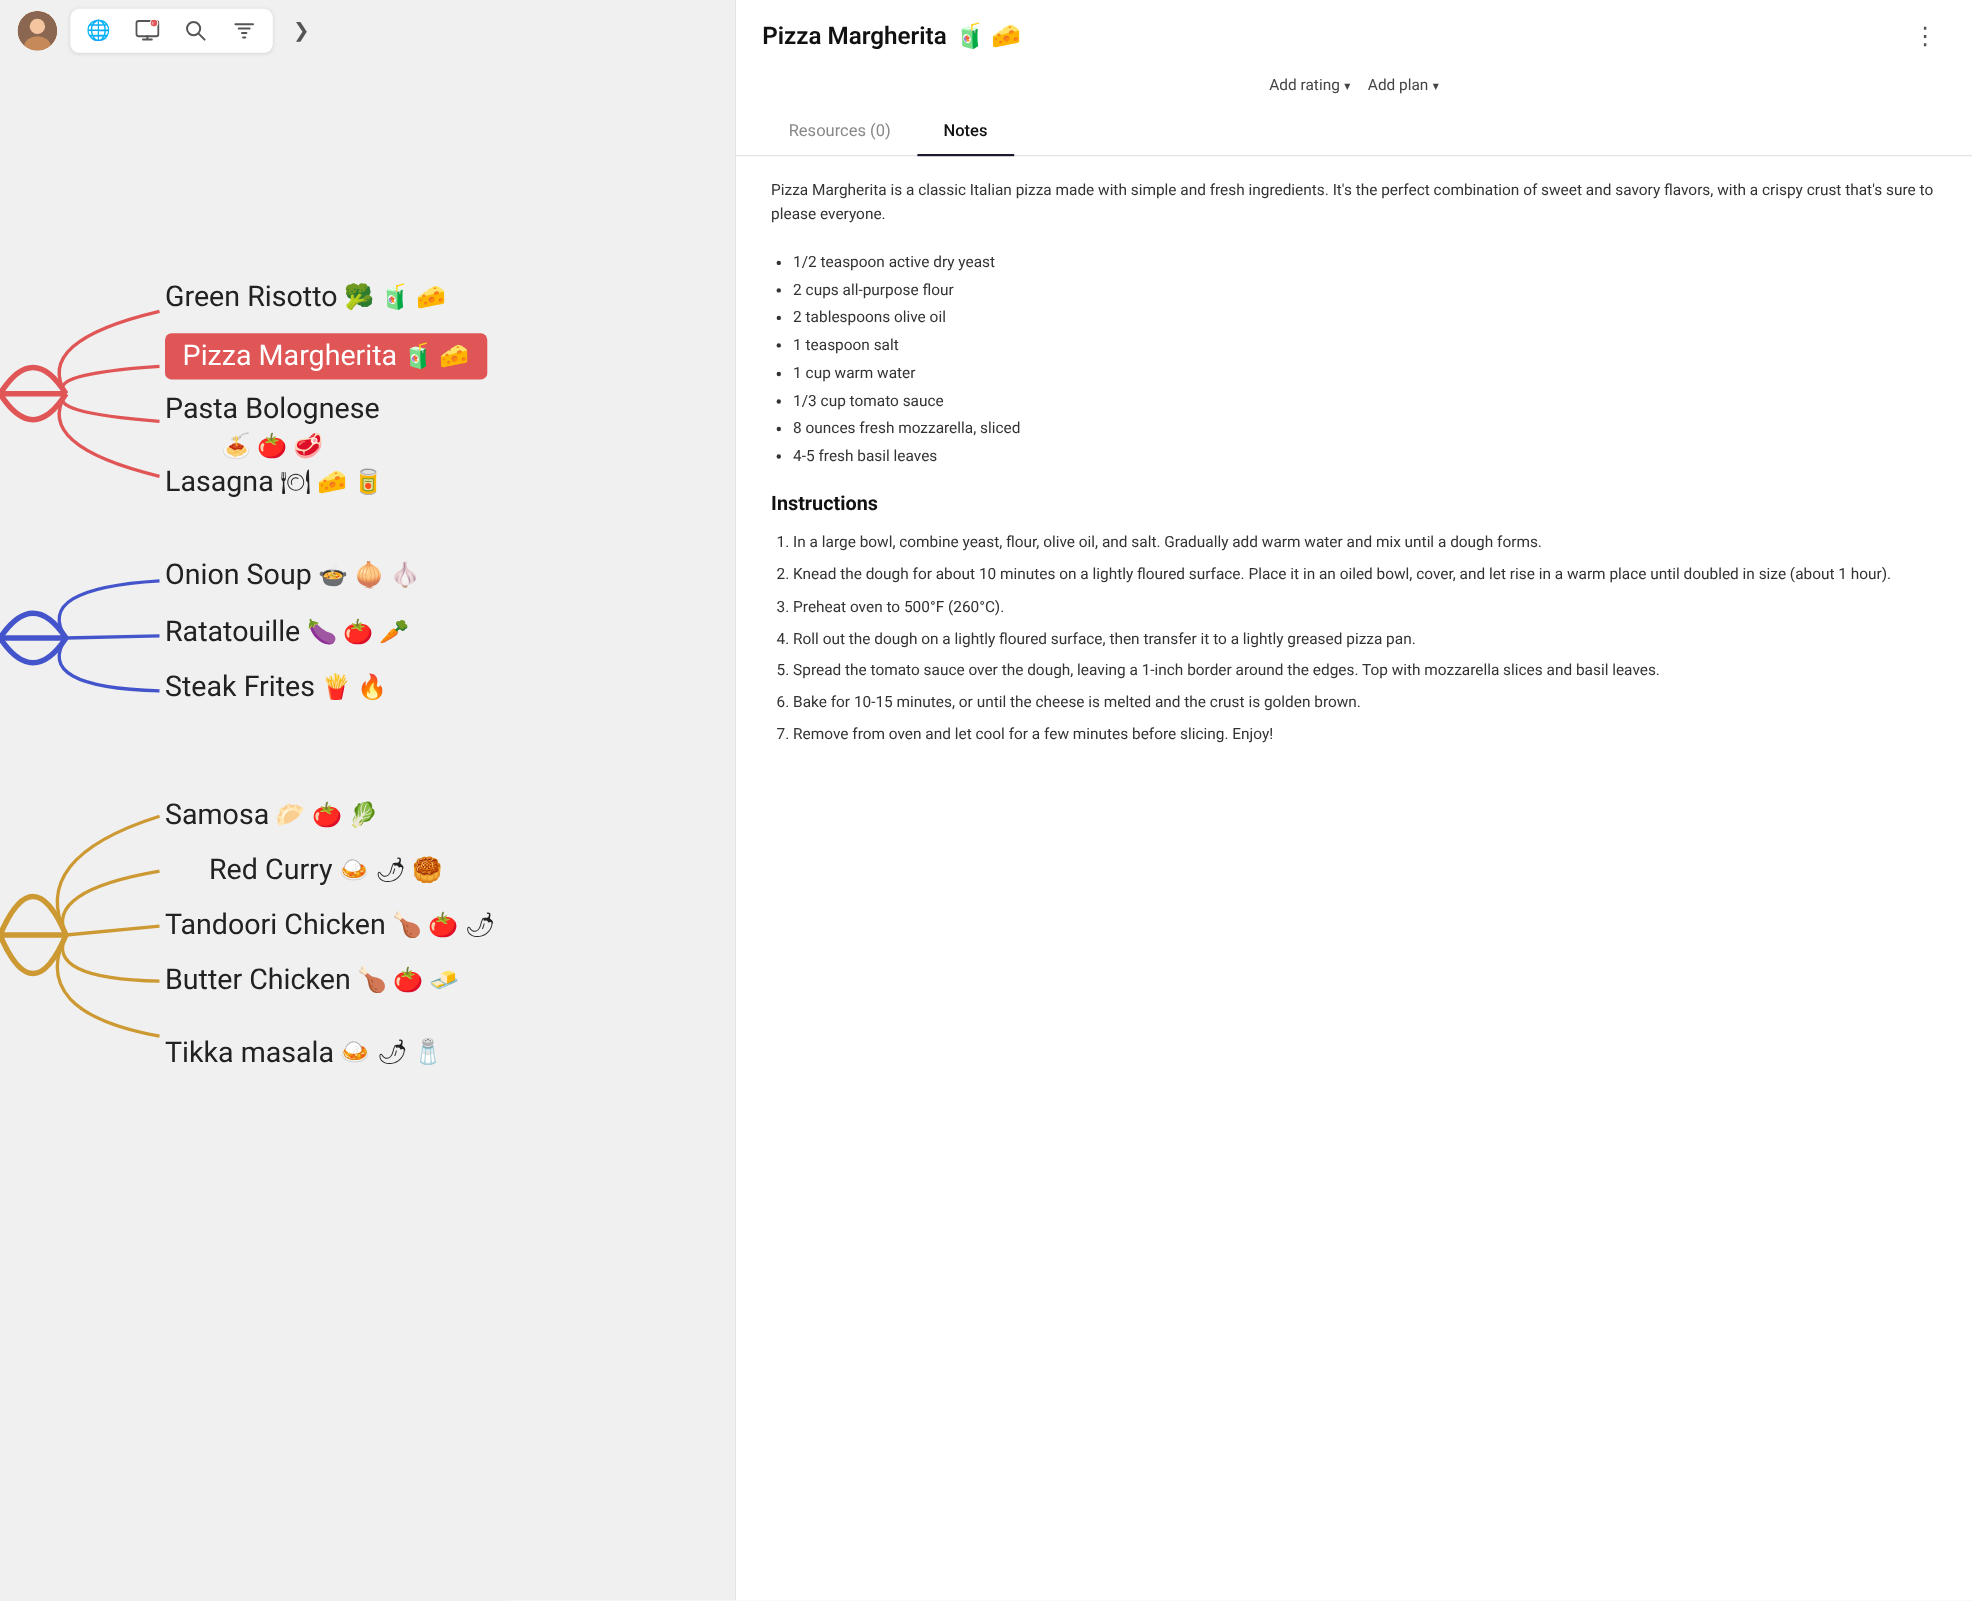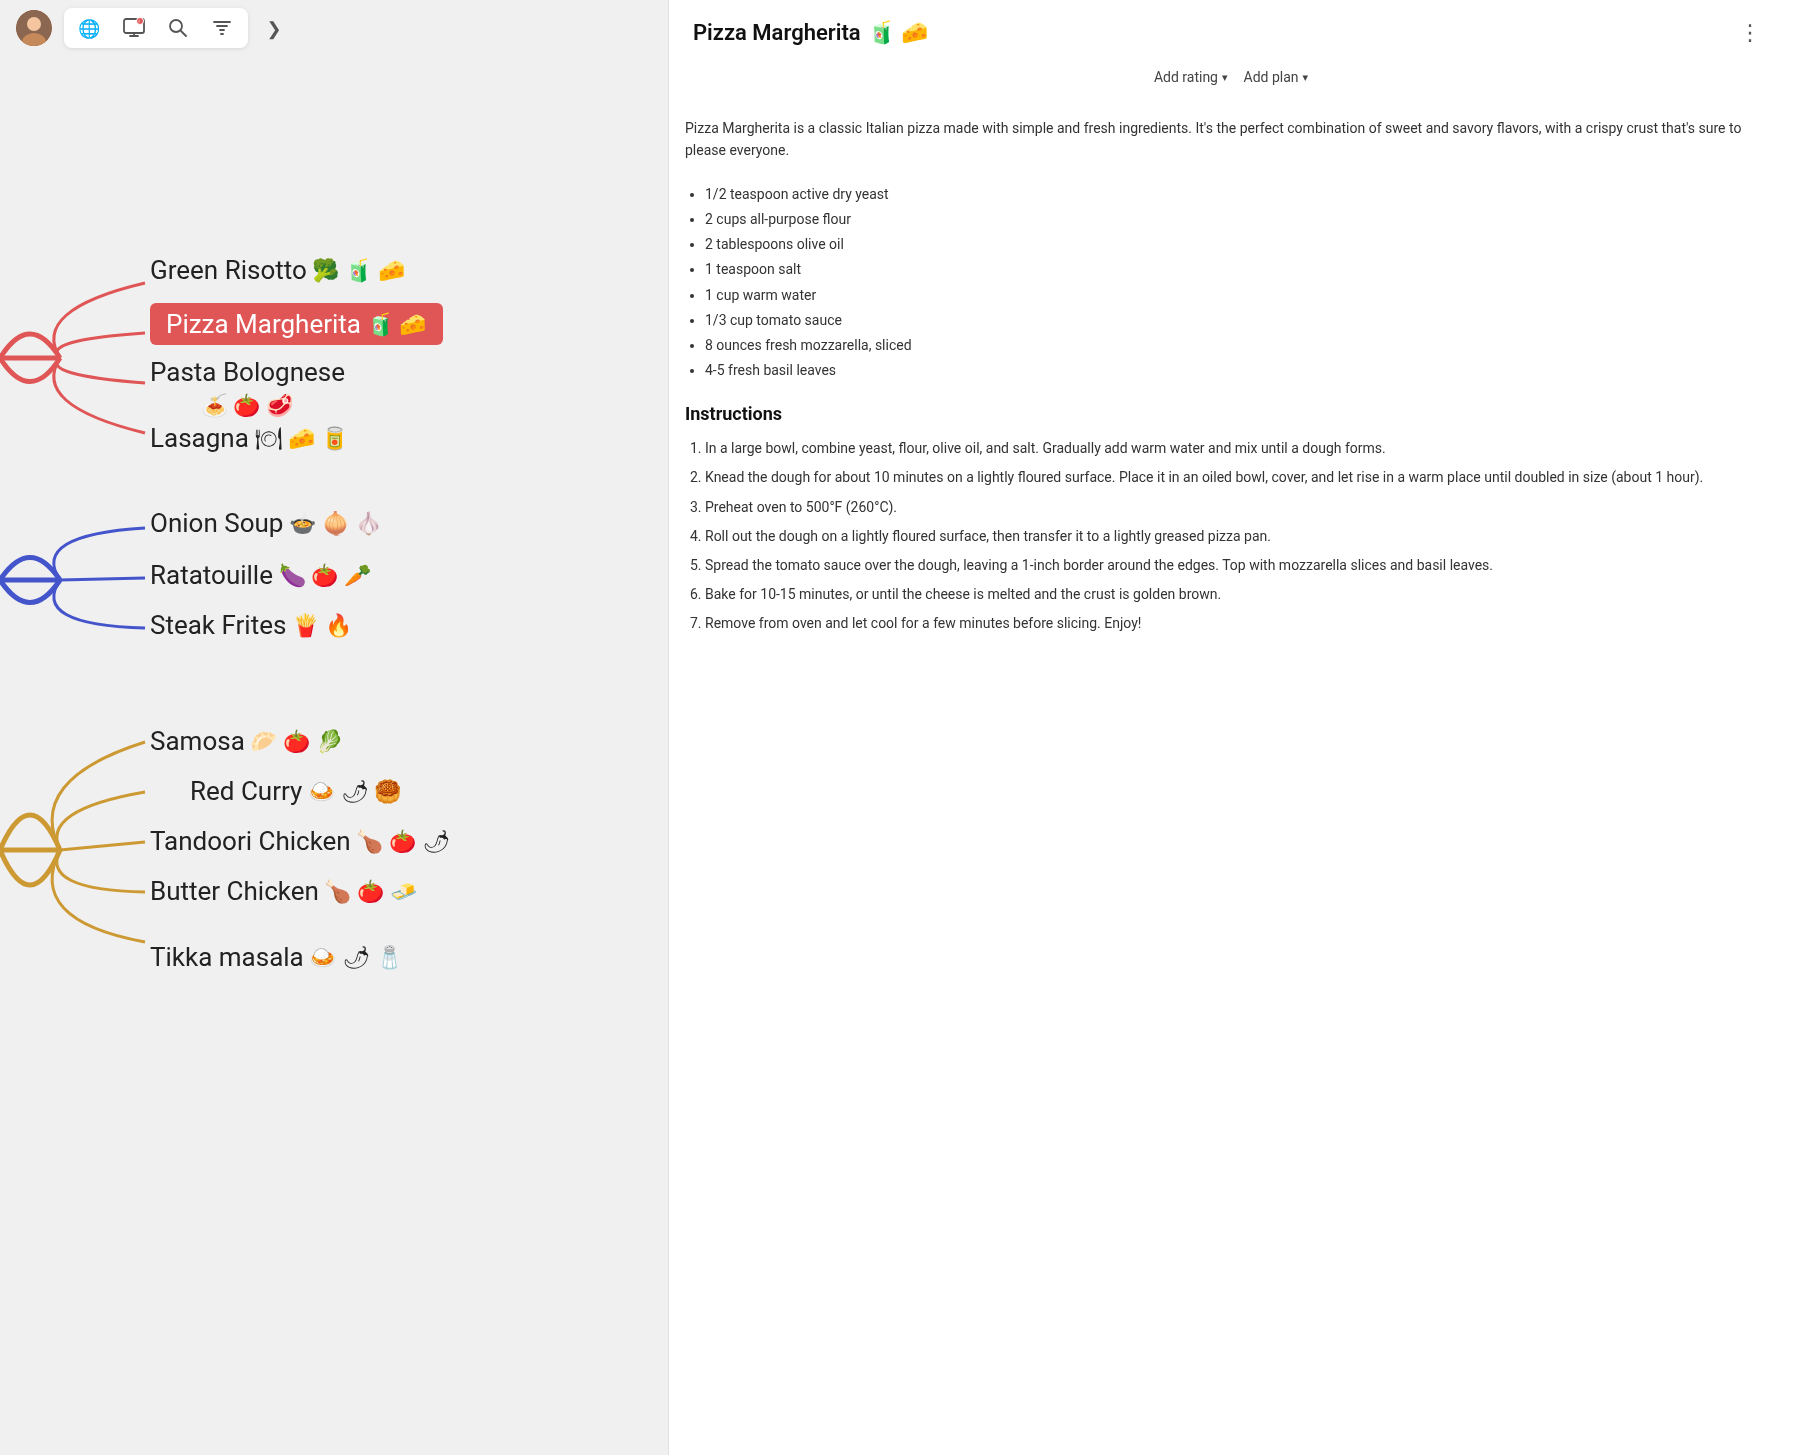--- a/index.html
+++ b/index.html
@@ -200,21 +200,21 @@
       margin-bottom: -1px;
     }
     .rp-tab.active {
       color: #111;
       border-bottom: 2px solid #1a1a2e;
       font-weight: 500;
     }
 
     
     .rp-content {
-      padding: 20px 16px;
+      padding: 20px 32px;
       flex: 1;
     }
     .rp-description {
       font-size: 14px;
       color: #333;
       line-height: 1.6;
       margin-bottom: 20px;
     }
     .rp-section-title {
       font-size: 18px;
@@ -394,20 +394,28 @@
     <div class="rp-action-btn">
       <span>Add rating</span>
       <span class="chevron">▾</span>
     </div>
     <div class="rp-action-btn">
       <span>Add plan</span>
       <span class="chevron">▾</span>
     </div>
   </div>
 
+  <div class="rp-tabs">
+    <div class="rp-tab">
+      <span>Resources (0)</span>
+    </div>
+    <div class="rp-tab active">
+      <span>Notes</span>
+    </div>
+  </div>
 
   <div class="rp-content">
     <p class="rp-description">Pizza Margherita is a classic Italian pizza made with simple and fresh ingredients. It's the perfect combination of sweet and savory flavors, with a crispy crust that's sure to please everyone.</p>
 
     <ul class="rp-list">
       <li>1/2 teaspoon active dry yeast</li>
       <li>2 cups all-purpose flour</li>
       <li>2 tablespoons olive oil</li>
       <li>1 teaspoon salt</li>
       <li>1 cup warm water</li>

